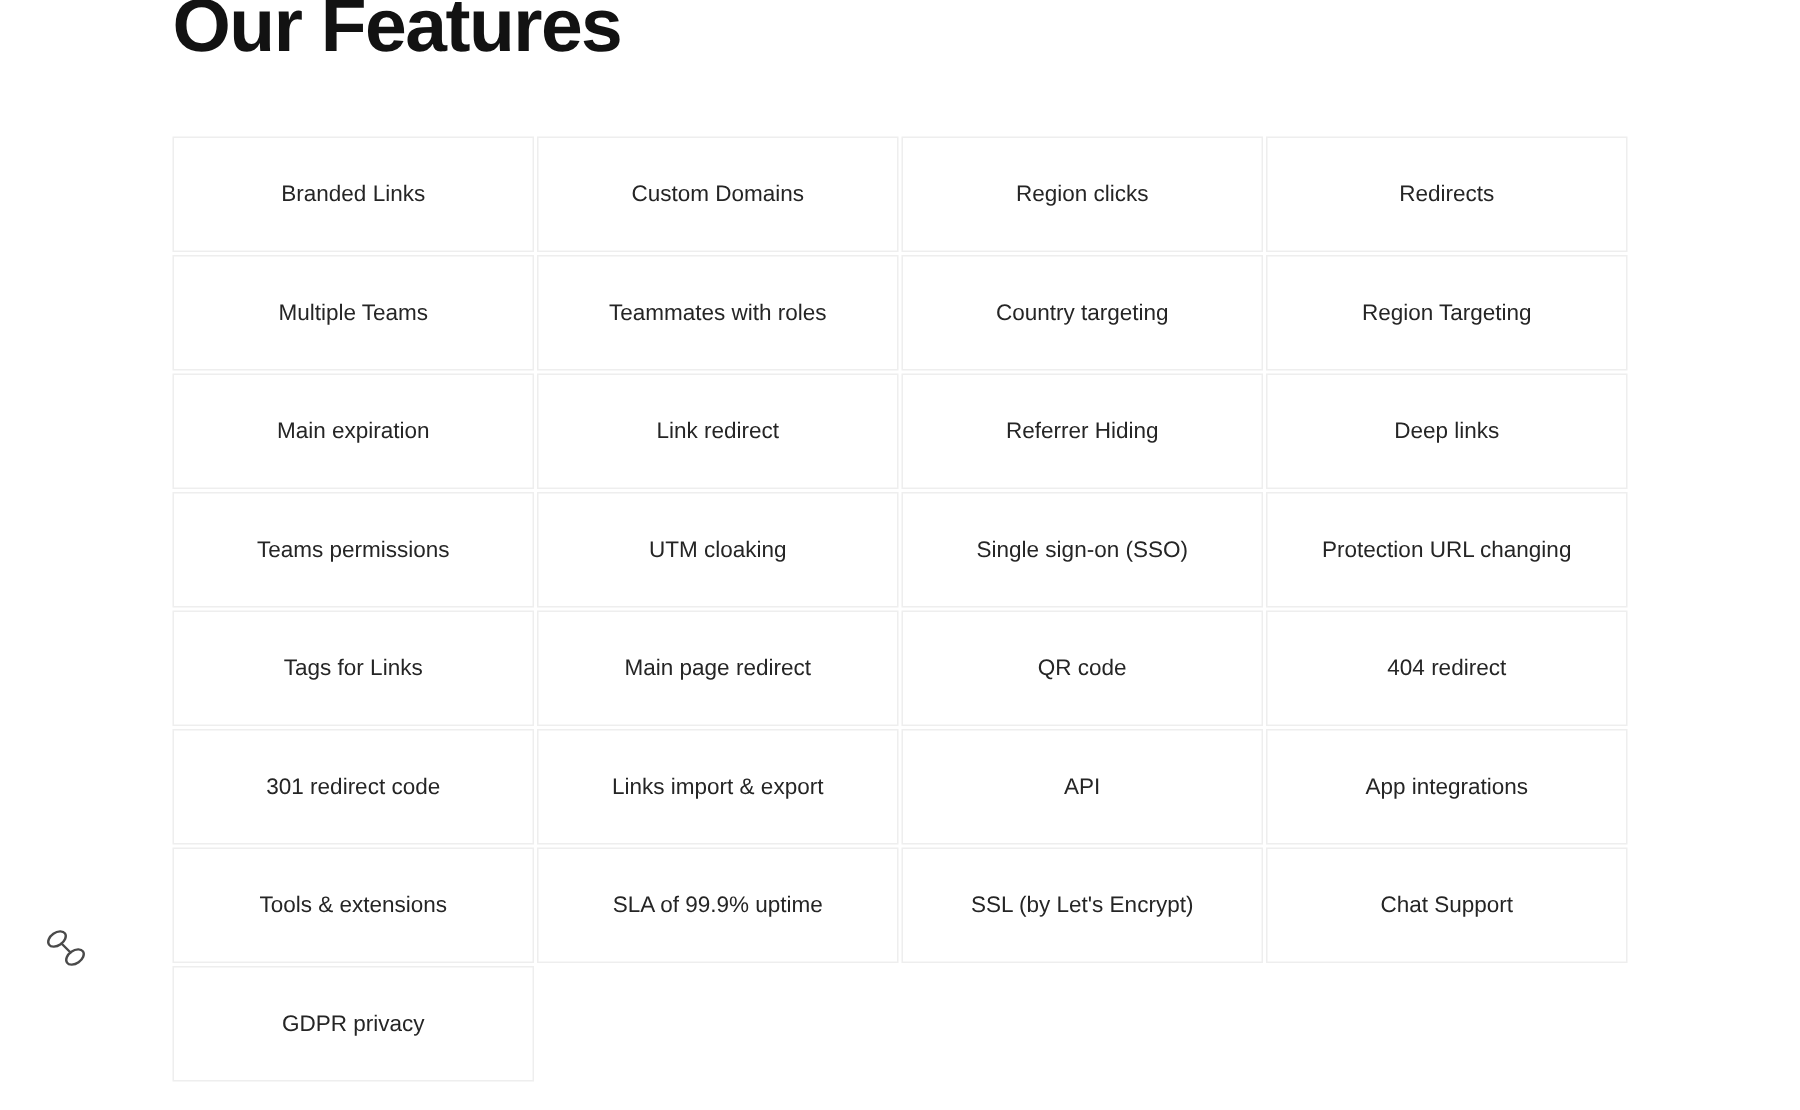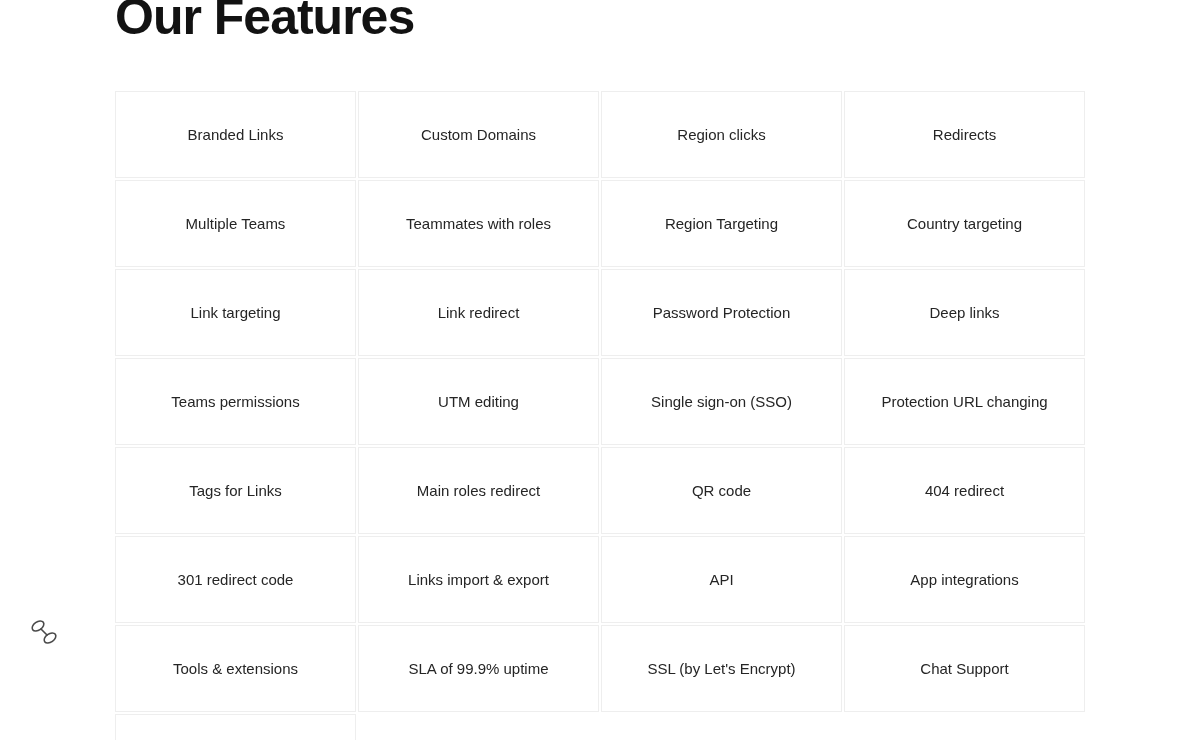--- a/index.html
+++ b/index.html
@@ -29,21 +29,21 @@
       line-height: 1.1;
     }
     .grid {
       display: grid;
       grid-template-columns: repeat(4, 1fr);
       gap: 2px;
     }
     .cell {
       background: #ffffff;
       border: 1px solid #eeeeee;
-      height: 87px;
+      height: 77px;
       display: flex;
       align-items: center;
       justify-content: center;
       font-size: 15px;
       color: #252525;
       text-align: center;
       padding: 0 10px;
     }
     .floating-icon {
       position: absolute;
@@ -61,35 +61,35 @@
   <h1 class="heading">Our Features</h1>
 
   <div class="grid">
     <div class="cell">Branded Links</div>
     <div class="cell">Custom Domains</div>
     <div class="cell">Region clicks</div>
     <div class="cell">Redirects</div>
 
     <div class="cell">Multiple Teams</div>
     <div class="cell">Teammates with roles</div>
+    <div class="cell">Country targeting</div>
     <div class="cell">Region Targeting</div>
-    <div class="cell">Country targeting</div>
 
-    <div class="cell">Link targeting</div>
+    <div class="cell">Main expiration</div>
     <div class="cell">Link redirect</div>
-    <div class="cell">Password Protection</div>
+    <div class="cell">Referrer Hiding</div>
 
     <div class="cell">Deep links</div>
     <div class="cell">Teams permissions</div>
-    <div class="cell">UTM editing</div>
+    <div class="cell">UTM cloaking</div>
     <div class="cell">Single sign-on (SSO)</div>
 
     <div class="cell">Protection URL changing</div>
     <div class="cell">Tags for Links</div>
-    <div class="cell">Main roles redirect</div>
+    <div class="cell">Main page redirect</div>
 
     <div class="cell">QR code</div>
     <div class="cell">404 redirect</div>
     <div class="cell">301 redirect code</div>
 
     <div class="cell">Links import &amp; export</div>
     <div class="cell">API</div>
     <div class="cell">App integrations</div>
     <div class="cell">Tools &amp; extensions</div>
 

